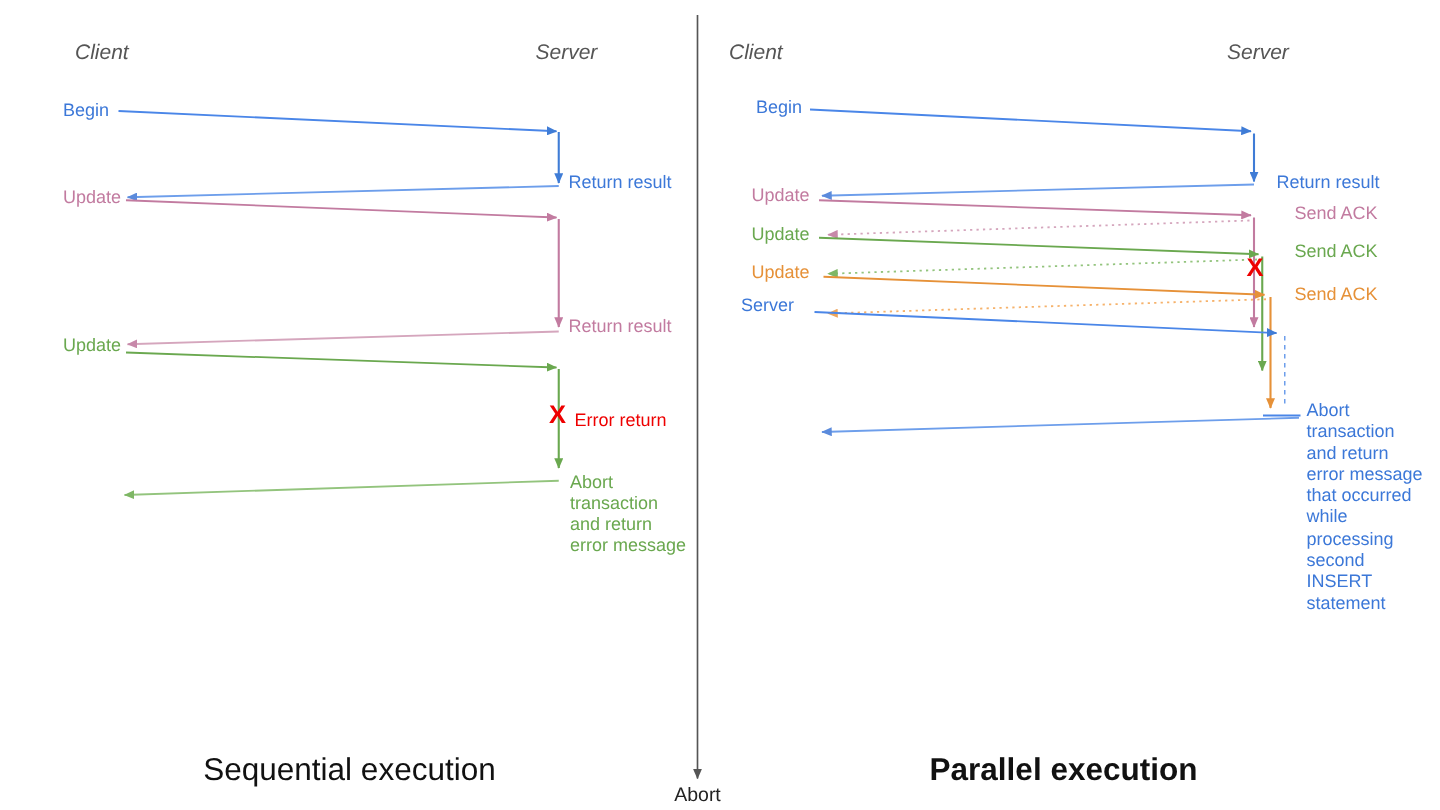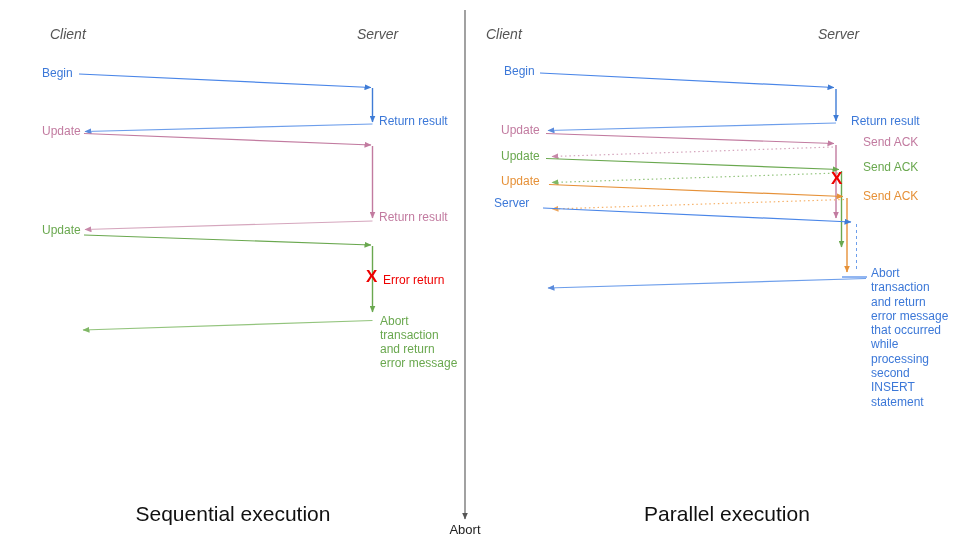--- a/index.html
+++ b/index.html
@@ -119,17 +119,17 @@
   <div class="lbl blue multiline abort-r">Abort
 transaction
 and return
 error message
 that occurred
 while
 processing
 second
 INSERT
 statement</div>
-  <div class="cap" style="left:577px; top:502px;">Parallel execution</div>
+  <div class="cap" style="left:559px; top:502px;font-weight:bold;">Parallel execution</div>
 
   <div id="time-label">Abort</div>
 
 </div>
 
 </body></html>

